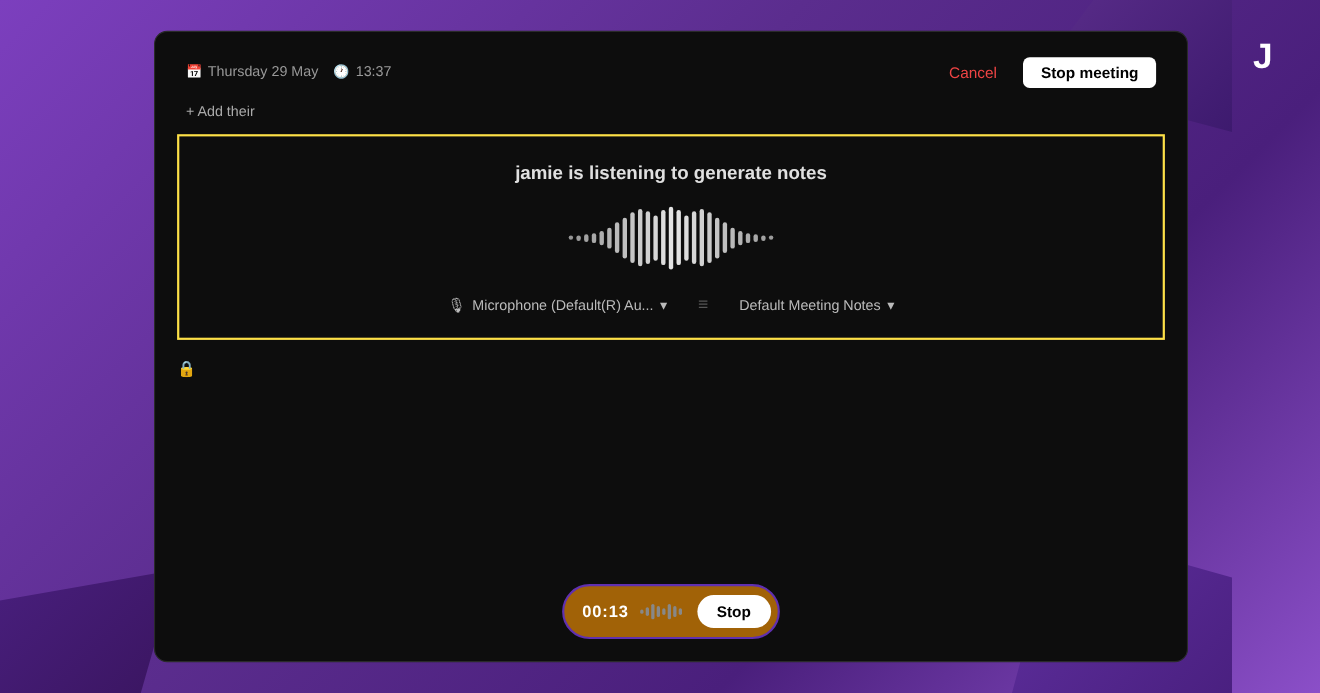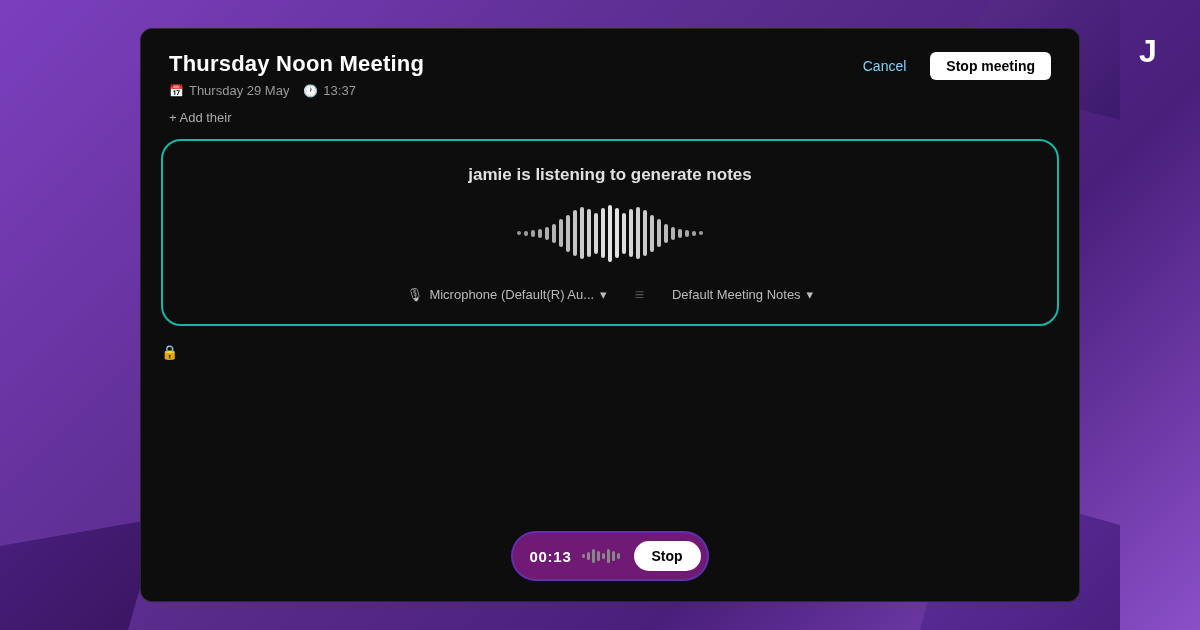--- a/index.html
+++ b/index.html
@@ -116,21 +116,21 @@
 
     .header-actions {
       display: flex;
       align-items: center;
       gap: 10px;
     }
 
     .btn-cancel {
       background: transparent;
       border: none;
-      color: #7dd3fc;
+      color: #ef4444;
       font-size: 14px;
       cursor: pointer;
       padding: 7px 14px;
       border-radius: 6px;
     }
 
     .btn-stop-meeting {
       background: #ffffff;
       border: none;
       color: #000000;
@@ -148,22 +148,22 @@
       gap: 6px;
       margin: 12px 28px 14px;
       color: #aaa;
       font-size: 13px;
       cursor: pointer;
     }
 
     
     .listening-card {
       margin: 0 20px;
-      border: 2px solid #14b8a6;
-      border-radius: 20px;
+      border: 2px solid #fde047;
+      border-radius: 0;
       padding: 24px 20px 18px;
       background: #0d0d0d;
       flex-shrink: 0;
     }
 
     .listening-title {
       text-align: center;
       color: #e0e0e0;
       font-size: 17px;
       font-weight: 600;
@@ -271,21 +271,21 @@
       display: flex;
       justify-content: center;
       align-items: center;
       padding: 16px 28px 20px;
     }
 
     .timer-pill {
       display: flex;
       align-items: center;
       gap: 10px;
-      background: #701a75;
+      background: #a16207;
       border: 2px solid #6030b0;
       border-radius: 30px;
       padding: 8px 6px 8px 16px;
     }
 
     .timer-display {
       color: #ffffff;
       font-size: 15px;
       font-weight: 600;
       letter-spacing: 0.05em;
@@ -329,21 +329,20 @@
   <svg viewBox="0 0 44 44" fill="none" xmlns="http://www.w3.org/2000/svg">
     <rect width="44" height="44" rx="8" fill="transparent"></rect>
     <text x="22" y="34" text-anchor="middle" font-size="32" font-weight="900" fill="white" font-family="Arial, sans-serif">J</text>
   </svg>
 </div>
 
 <div class="modal">
 
   <div class="modal-header">
     <div class="header-left">
-      <div class="meeting-title">Thursday Noon Meeting</div>
       <div class="meeting-meta">
         <div class="meta-item">
           <span class="meta-icon">📅</span>
           <span>Thursday 29 May</span>
         </div>
         <div class="meta-item">
           <span class="meta-icon">🕐</span>
           <span>13:37</span>
         </div>
       </div>

